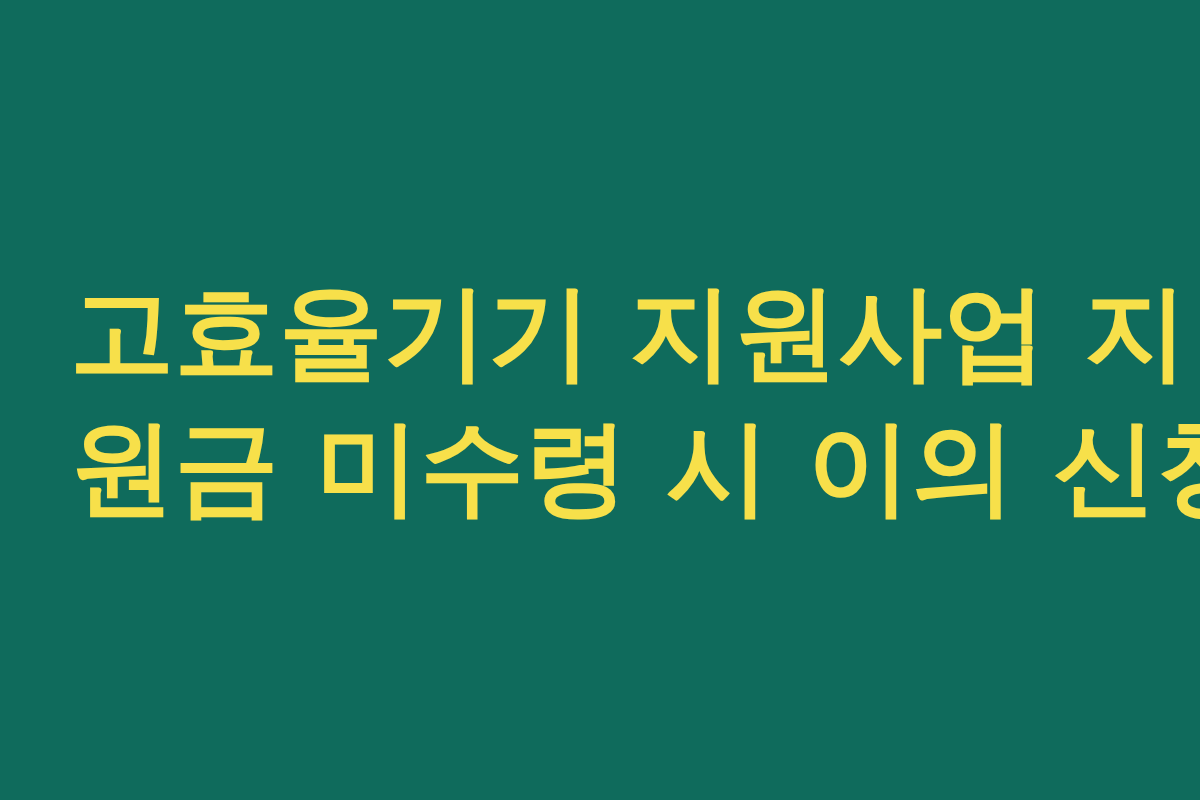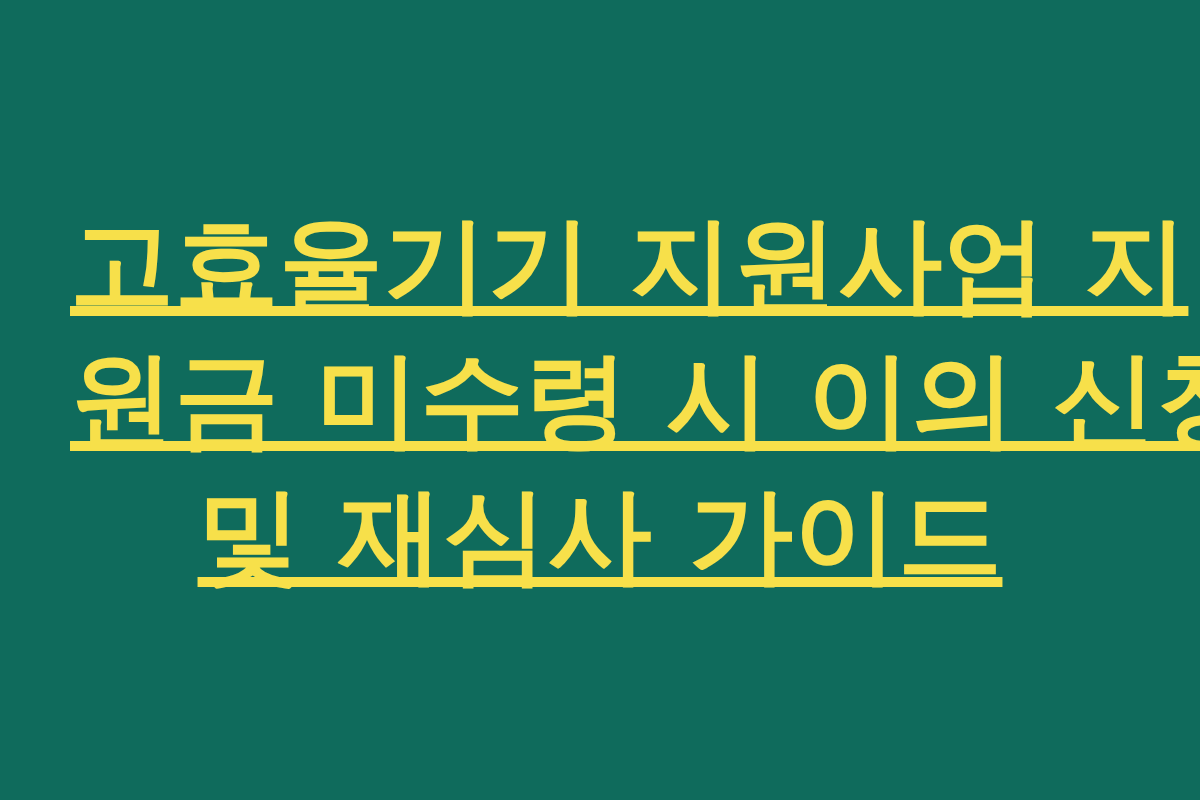--- a/index.html
+++ b/index.html
@@ -31,21 +31,20 @@
     margin: 0;
     padding: 0;
     text-align: center;
     color: #F7E04A;
     font-family: "DejaVu Sans", "Liberation Sans", sans-serif;
     font-weight: 700;
     font-size: 104px;
     line-height: 1.30;
     letter-spacing: 0.5px;
     word-break: keep-all;
-    text-decoration: underline;
     -webkit-font-smoothing: antialiased;
   }
 
   .headline-line {
     display: block;
     white-space: nowrap;
   }
 
   
   .headline-line.line-3 {
@@ -53,16 +52,15 @@
   }
 </style>
 </head>
 <body>
 
 <div id="title-card" style="background: rgb(15, 107, 92);">
 
   <h1 id="headline" style="color: rgb(247, 224, 74); text-align: center;">
     <span class="headline-line line-1">고효율기기 지원사업 지</span>
     <span class="headline-line line-2">원금 미수령 시 이의 신청</span>
-    <span class="headline-line line-3">및 재심사 가이드</span>
   </h1>
 
 </div>
 
 </body></html>

